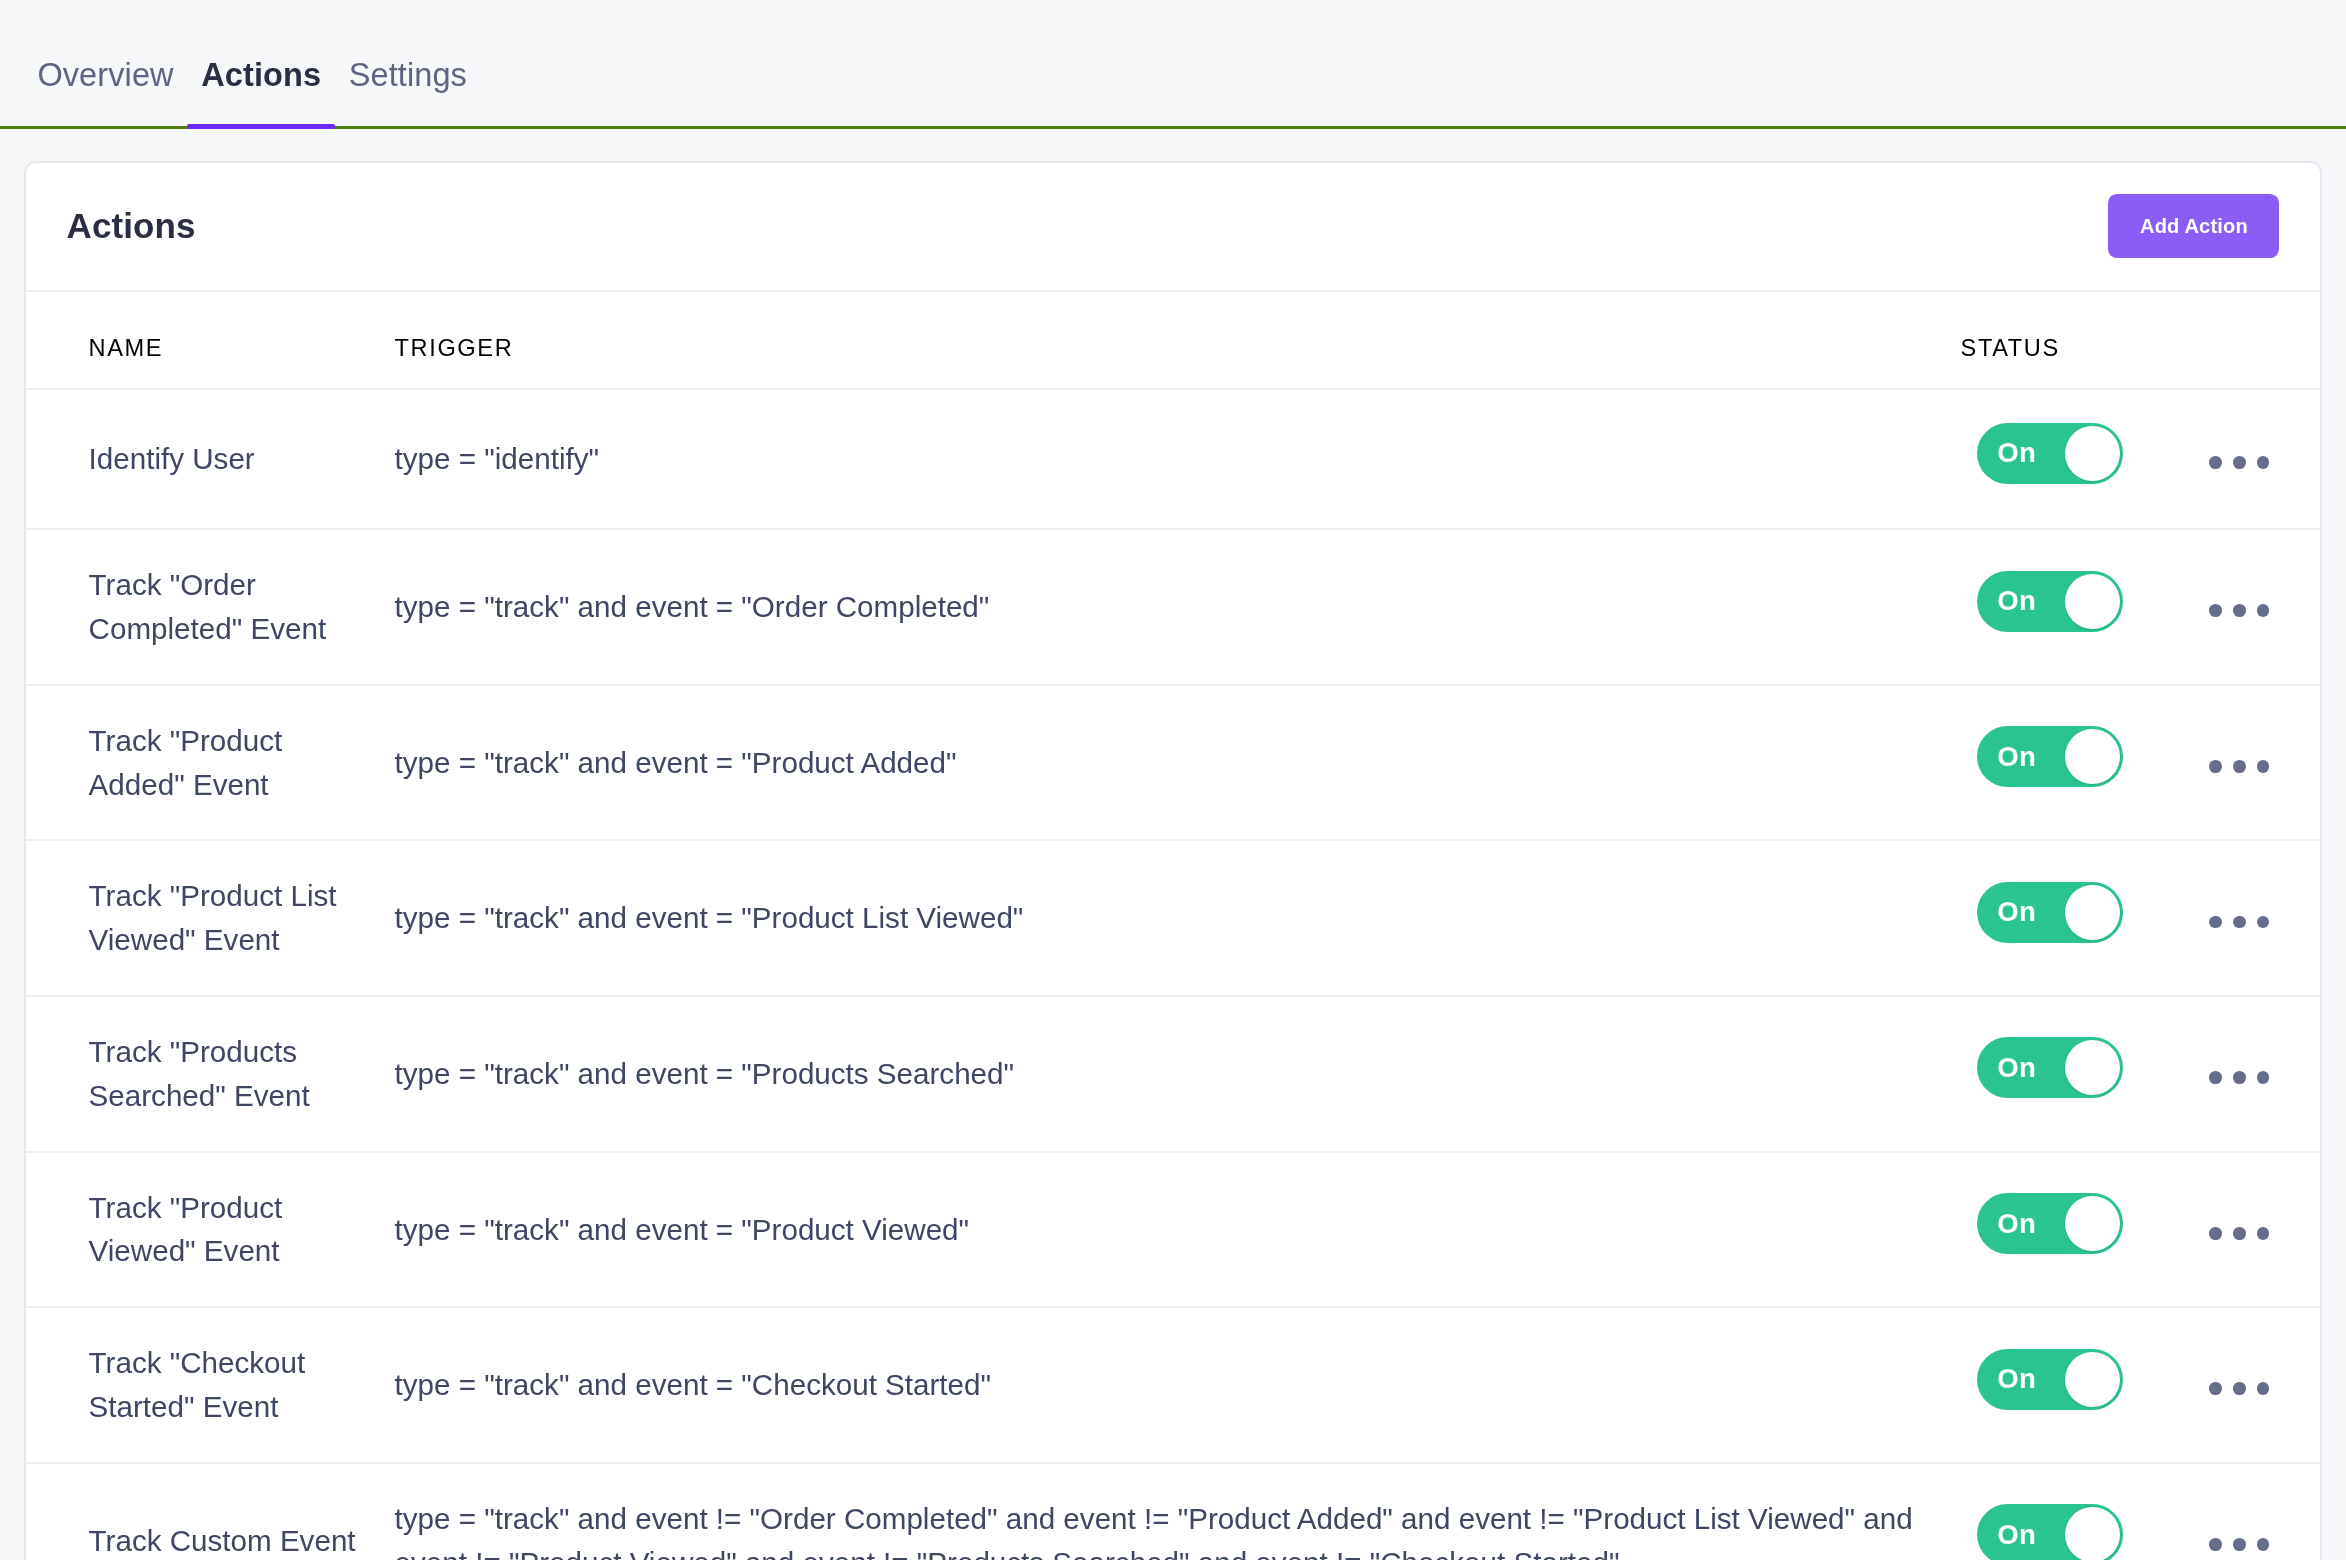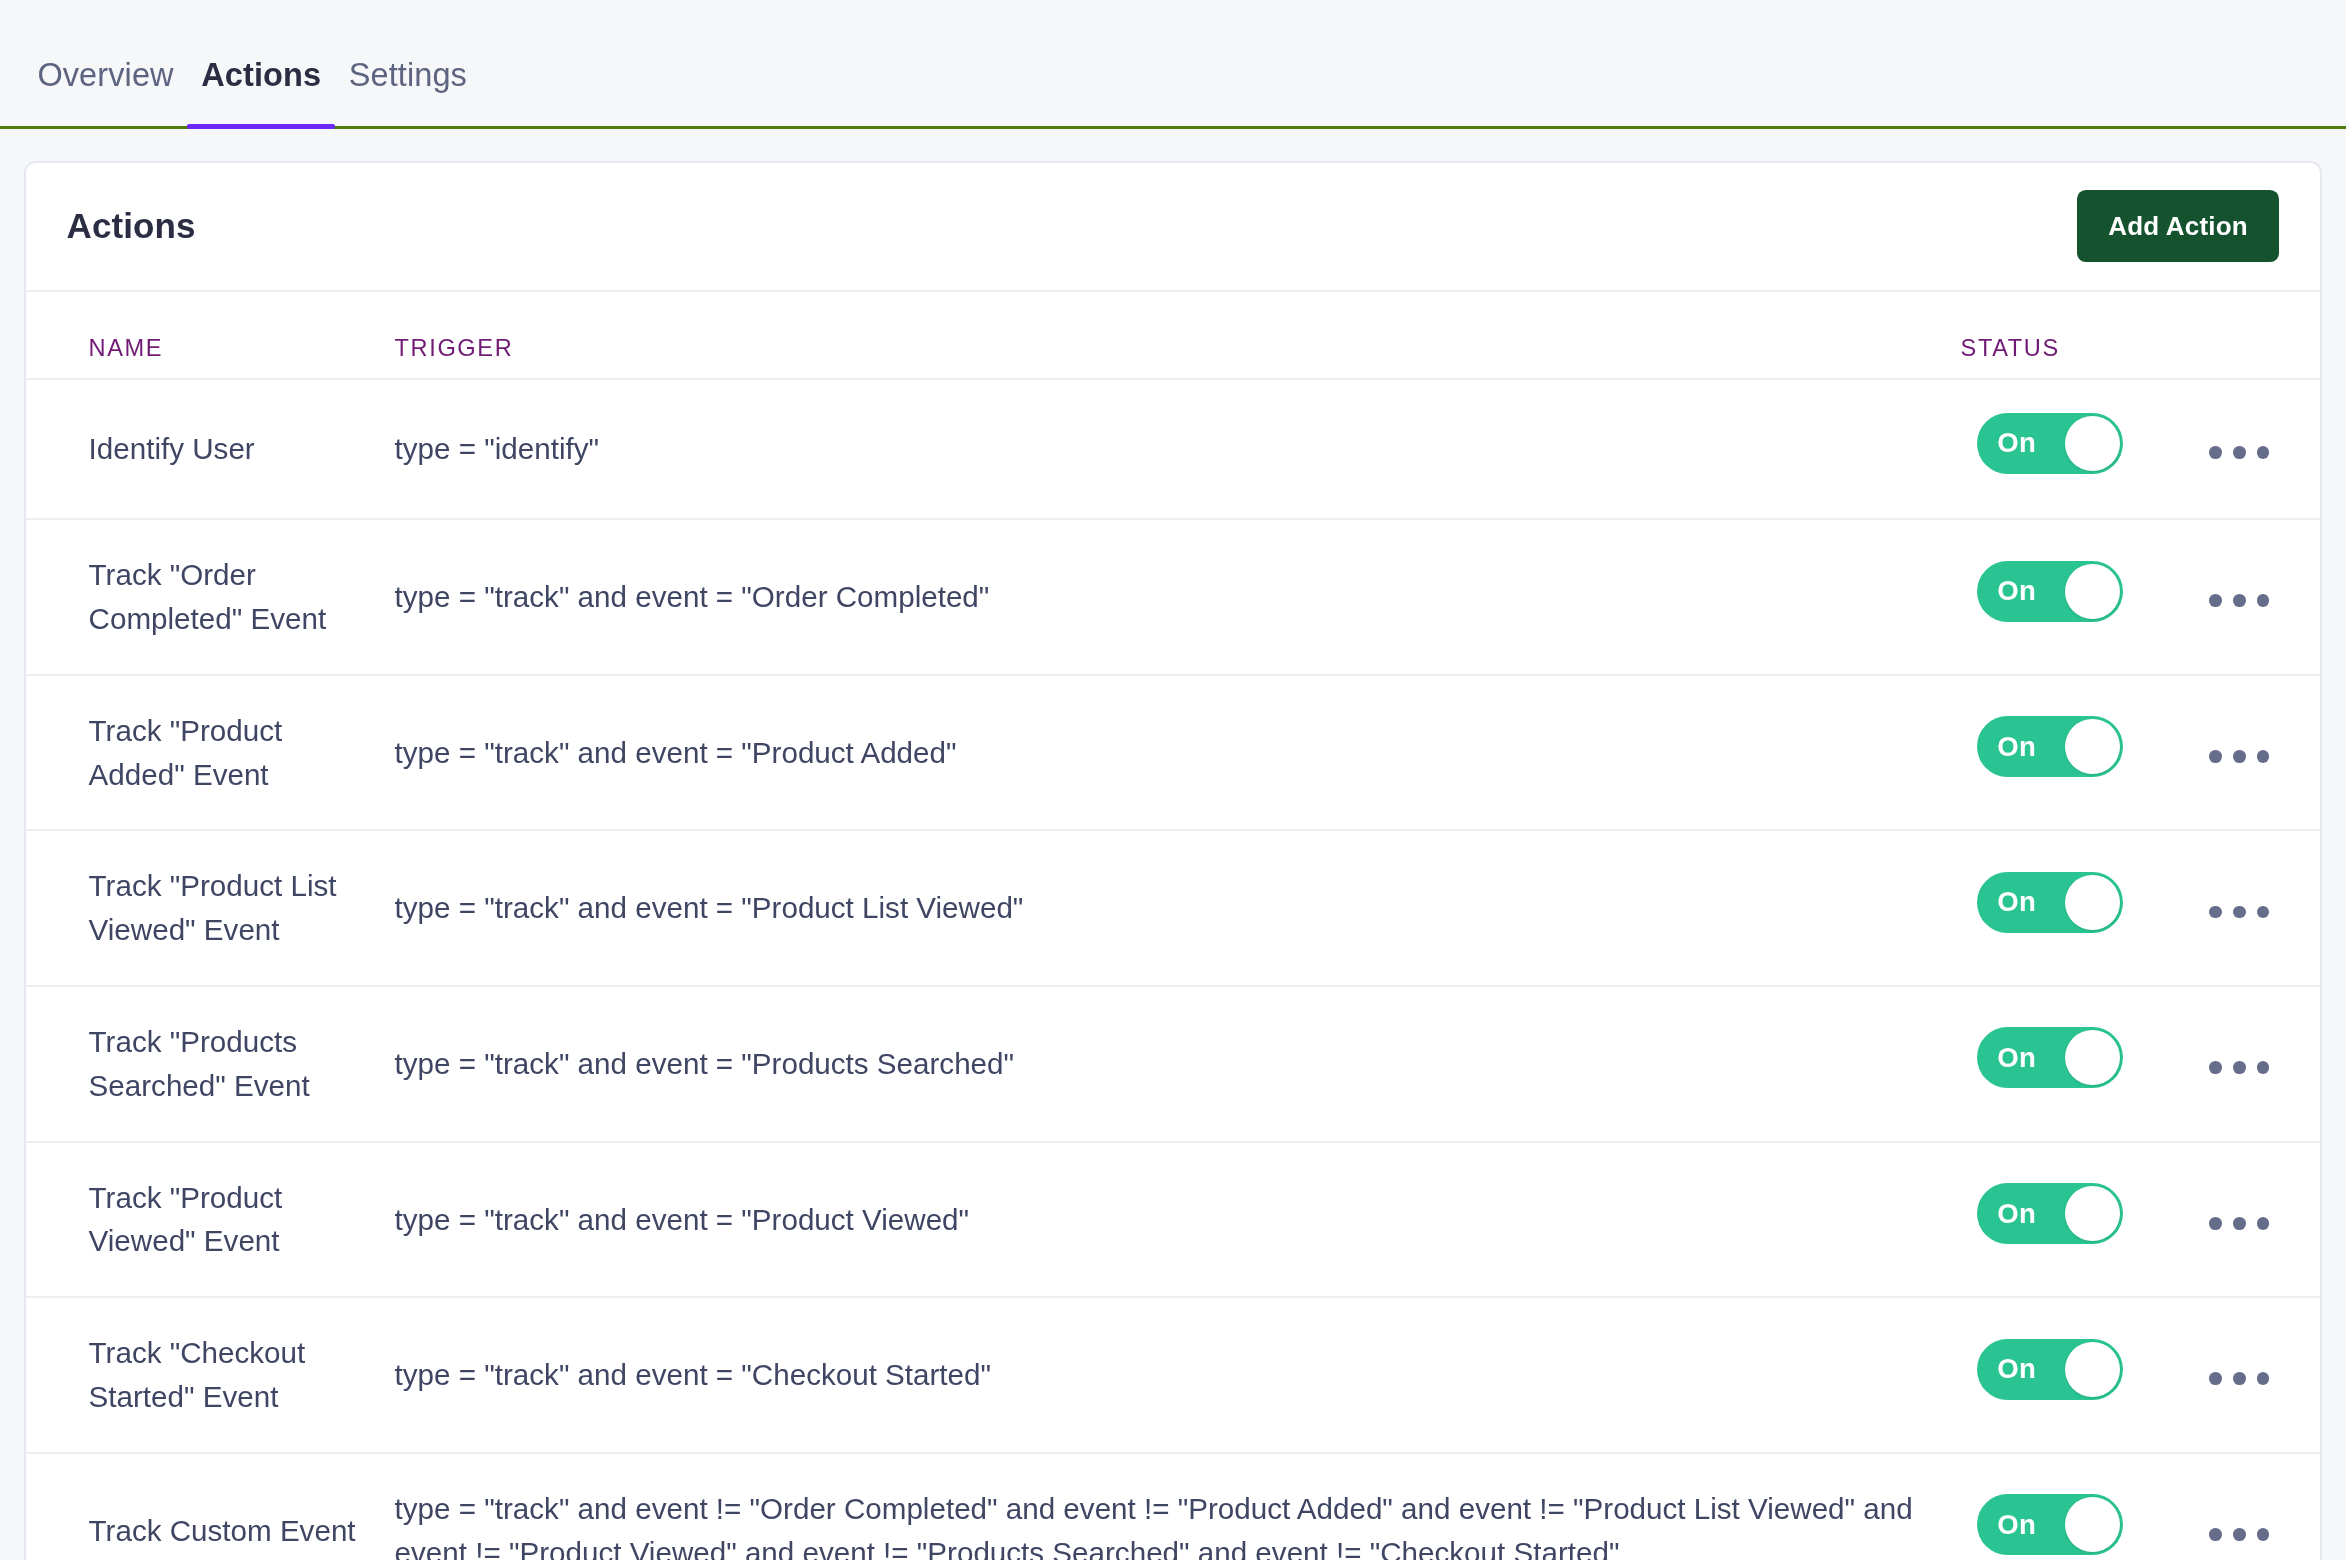--- a/index.html
+++ b/index.html
@@ -76,46 +76,46 @@
     padding: 0 41px;
     border-bottom: 2px solid #eceef3;
   }
   .card-title {
     font-size: 35px;
     font-weight: bold;
     color: #2b2d42;
     letter-spacing: 0.1px;
   }
   .btn-primary {
-    background: #14532d;
+    background: #8b5cf6;
     color: #ffffff;
-    font-size: 26px;
+    font-size: 20px;
     font-weight: bold;
     border: none;
     border-radius: 8.9px;
     padding: 20.7px 31.5px;
     cursor: pointer;
     font-family: "Liberation Sans", sans-serif;
     letter-spacing: 0.2px;
     white-space: nowrap;
   }
 
   
   table.actions-table {
     width: 100%;
     border-collapse: collapse;
     table-layout: fixed;
   }
   table.actions-table th {
     text-align: left;
     font-size: 23.6px;
     font-weight: normal;
-    color: #701a75;
+    color: #000000;
     letter-spacing: 1.6px;
-    padding: 43px 0 16px 0;
+    padding: 43px 0 26px 0;
     border-bottom: 2px solid #eceef3;
     vertical-align: middle;
   }
   table.actions-table td {
     font-size: 29.6px;
     color: #3f4663;
     padding: 33px 16px;
     border-bottom: 2px solid #eceef3;
     vertical-align: middle;
     line-height: 1.48;

